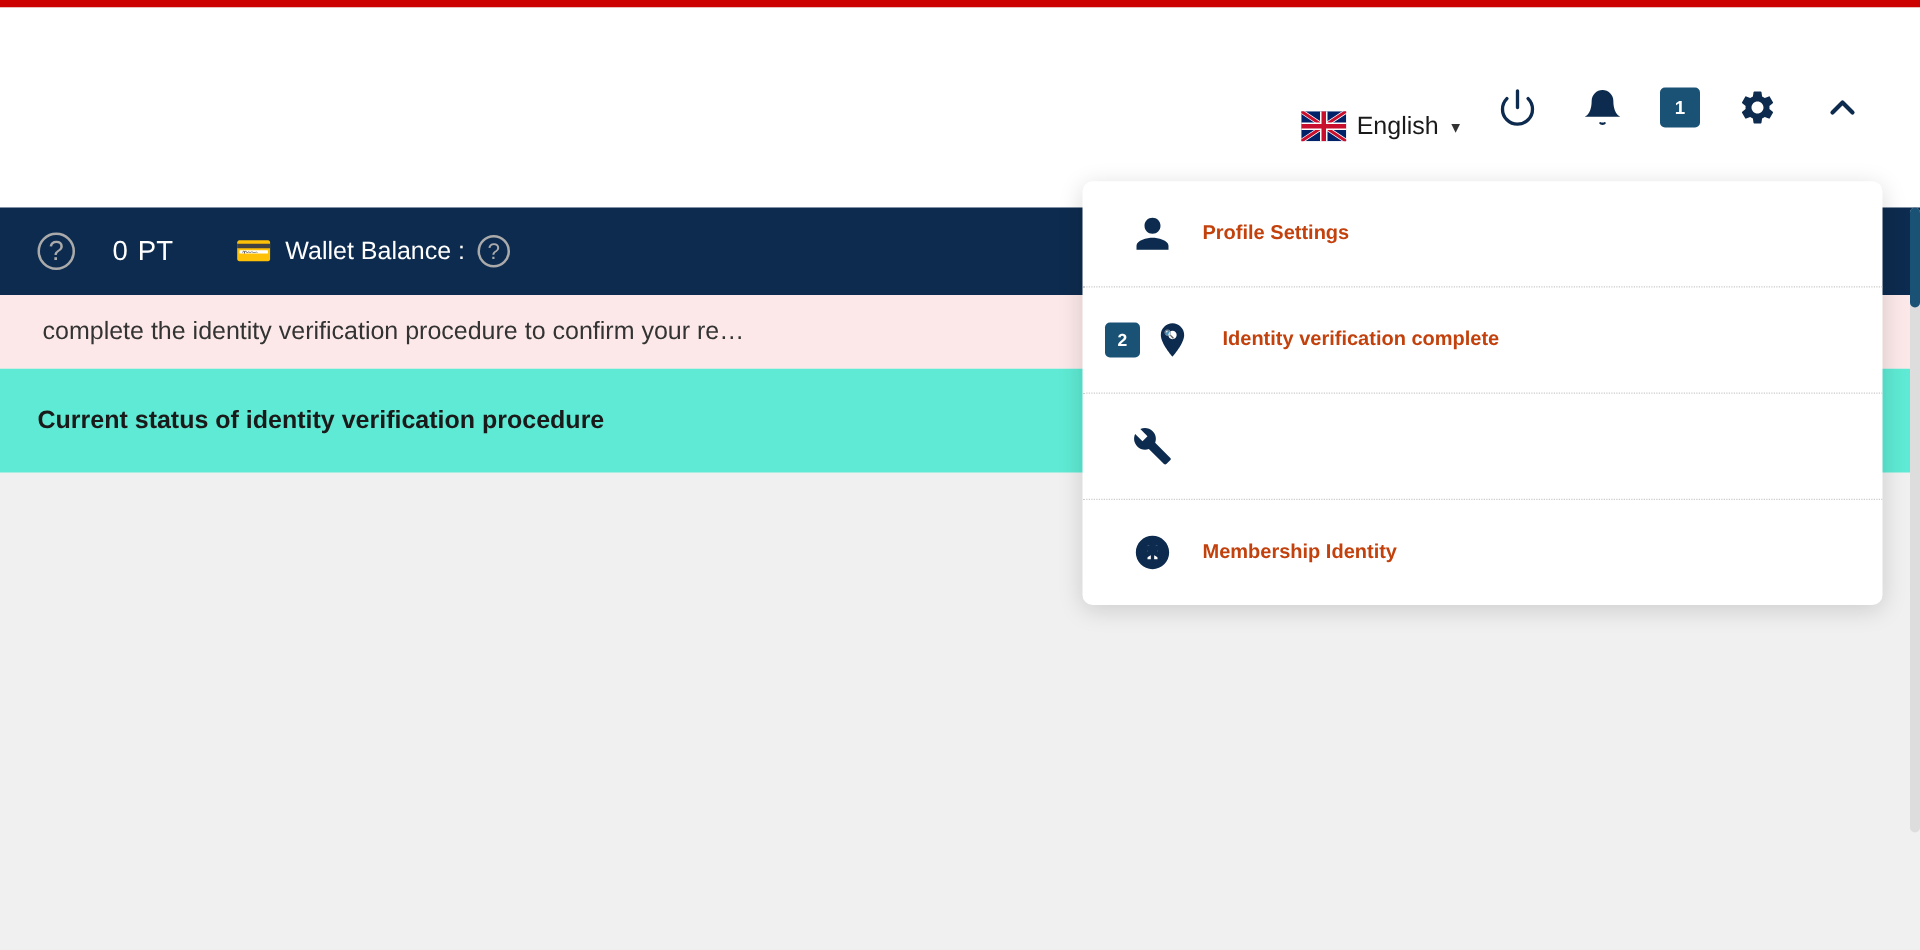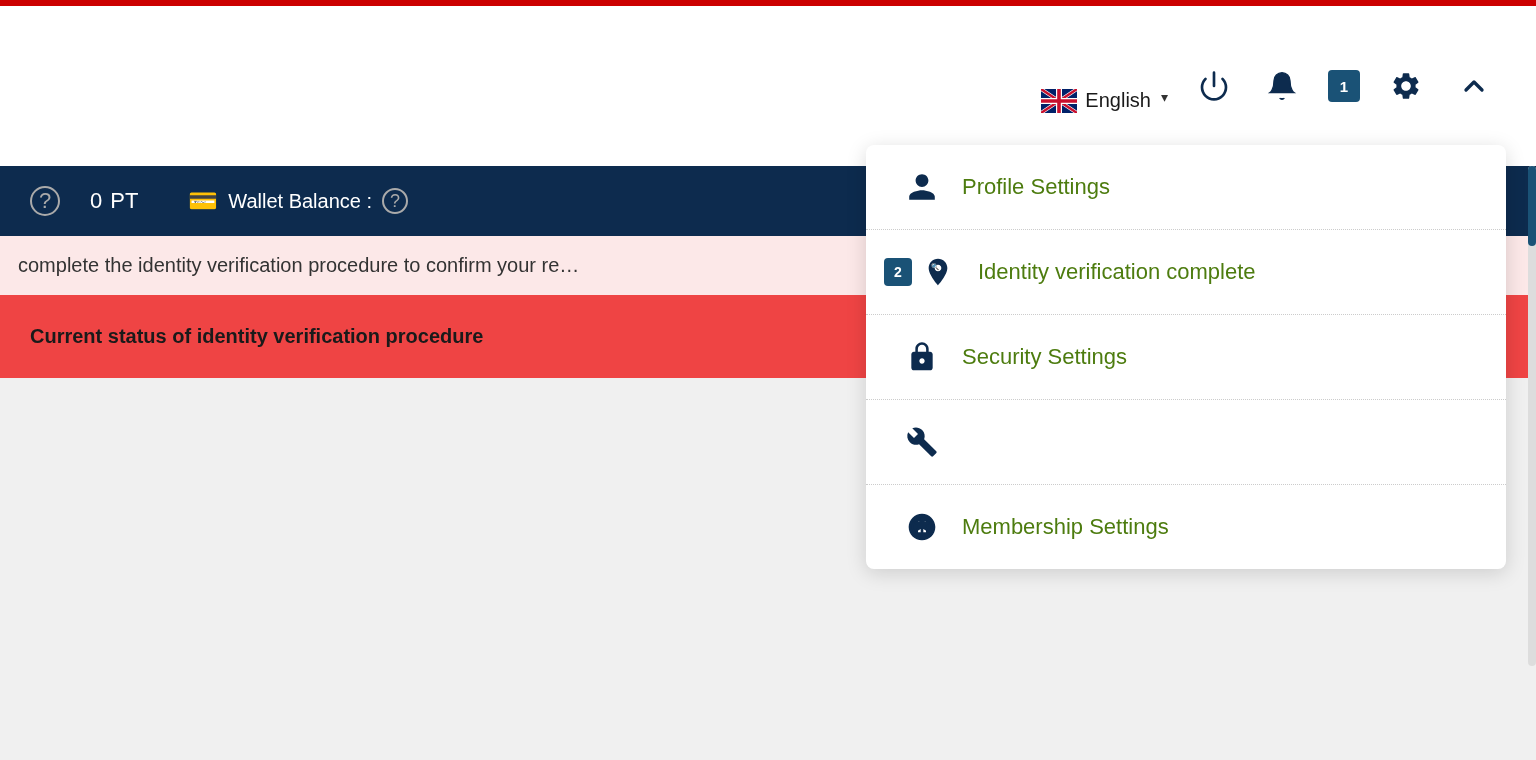--- a/index.html
+++ b/index.html
@@ -32,20 +32,21 @@
     }
 
     .header-right {
       display: flex;
       align-items: center;
       gap: 24px;
     }
 
     .language-selector {
       display: flex;
+      align-items: center;
       gap: 8px;
       cursor: pointer;
       margin-top: 30px;
     }
 
     .flag-icon {
       width: 36px;
       height: 24px;
       display: inline-block;
     }
@@ -153,31 +154,31 @@
       border: 2px solid #aaa;
       display: flex;
       align-items: center;
       justify-content: center;
       cursor: pointer;
     }
 
     
     .alert-bar {
       width: 100%;
-      padding: 18px 18px;
+      padding: 18px 34px;
       background: #fce8e8;
       font-size: 20px;
       color: #333;
     }
 
     
     .main-content {
       width: 100%;
       padding: 30px;
-      background: #ef4444;
+      background: #5eead4;
     }
 
     .verification-status {
       font-size: 20px;
       font-weight: bold;
       color: #1a1a1a;
     }
 
     
     .dropdown-menu {
@@ -224,23 +225,23 @@
       height: 40px;
       display: flex;
       align-items: center;
       justify-content: center;
       color: #0d2b4e;
       font-size: 26px;
       flex-shrink: 0;
     }
 
     .menu-label {
-      font-size: 22px;
-      color: #4d7c0f;
-      font-weight: 400;
+      font-size: 16px;
+      color: #c2410c;
+      font-weight: 700;
     }
 
     .menu-badge {
       position: absolute;
       left: 18px;
       top: 50%;
       transform: translateY(-50%);
       background: #1a5276;
       color: white;
       font-size: 14px;
@@ -369,45 +370,37 @@
     <div class="menu-icon" style="margin-left:16px;">
       <svg viewBox="0 0 24 24" fill="#0d2b4e" width="32" height="32">
         <path d="M12 2C8.13 2 5 5.13 5 9c0 5.25 7 13 7 13s7-7.75 7-13c0-3.87-3.13-7-7-7zm0 9.5c-1.38 0-2.5-1.12-2.5-2.5s1.12-2.5 2.5-2.5 2.5 1.12 2.5 2.5-1.12 2.5-2.5 2.5z"></path>
         <circle cx="12" cy="9" r="2" fill="#fff"></circle>
         <text x="7" y="10" font-size="5" fill="#0d2b4e">🔍</text>
       </svg>
     </div>
     <span class="menu-label">Identity verification complete</span>
   </div>
 
-  <div class="menu-item">
-    <div class="menu-icon">
-      <svg viewBox="0 0 24 24" fill="#0d2b4e" width="32" height="32">
-        <path d="M18 8h-1V6c0-2.76-2.24-5-5-5S7 3.24 7 6v2H6c-1.1 0-2 .9-2 2v10c0 1.1.9 2 2 2h12c1.1 0 2-.9 2-2V10c0-1.1-.9-2-2-2zm-6 9c-1.1 0-2-.9-2-2s.9-2 2-2 2 .9 2 2-.9 2-2 2zm3.1-9H8.9V6c0-1.71 1.39-3.1 3.1-3.1 1.71 0 3.1 1.39 3.1 3.1v2z"></path>
-      </svg>
-    </div>
-    <span class="menu-label">Security Settings</span>
-  </div>
 
   <div class="menu-item">
     <div class="menu-icon">
       <svg viewBox="0 0 24 24" fill="#0d2b4e" width="32" height="32">
         <path d="M22.7 19l-9.1-9.1c.9-2.3.4-5-1.5-6.9-2-2-5-2.4-7.4-1.3L9 6 6 9 1.6 4.7C.4 7.1.9 10.1 2.9 12.1c1.9 1.9 4.6 2.4 6.9 1.5l9.1 9.1c.4.4 1 .4 1.4 0l2.3-2.3c.5-.4.5-1.1.1-1.4z"></path>
       </svg>
     </div>
   </div>
 
 
   <div class="menu-item">
     <div class="menu-icon">
       <svg viewBox="0 0 24 24" fill="#0d2b4e" width="32" height="32">
         <path d="M12 2C6.48 2 2 6.48 2 12s4.48 10 10 10 10-4.48 10-10S17.52 2 12 2zm-1 14H9V8h2v8zm4 0h-2V8h2v8z"></path>
         <circle cx="12" cy="12" r="7" fill="none" stroke="#0d2b4e" stroke-width="1.5"></circle>
         <path d="M12 3 L14 8 L19 8 L15 11 L17 16 L12 13 L7 16 L9 11 L5 8 L10 8 Z" fill="#0d2b4e"></path>
       </svg>
     </div>
-    <span class="menu-label">Membership Settings</span>
+    <span class="menu-label">Membership Identity</span>
   </div>
 </div>
 
 <div class="scrollbar">
   <div class="scrollbar-thumb"></div>
 </div>
 
 </body></html>

